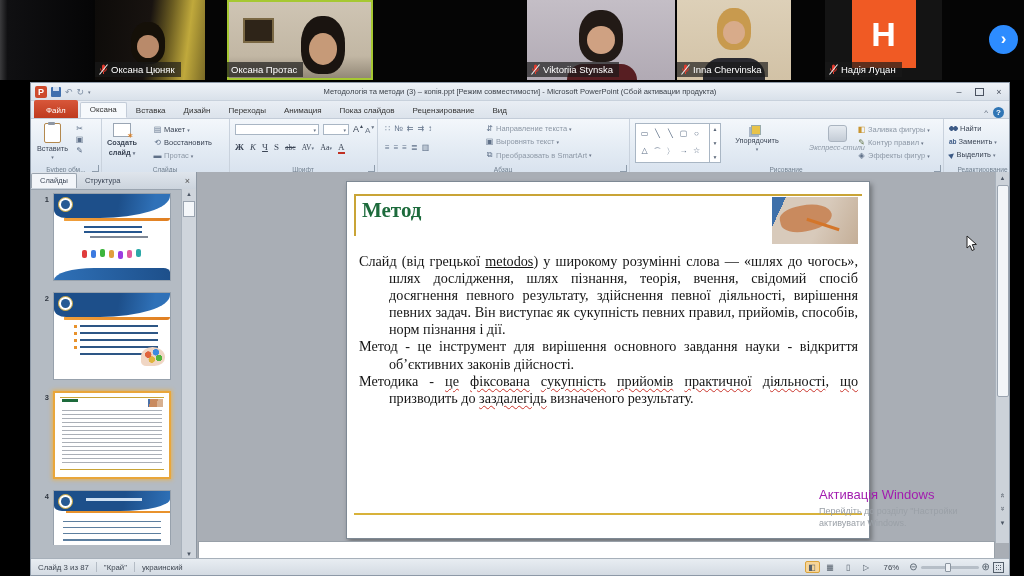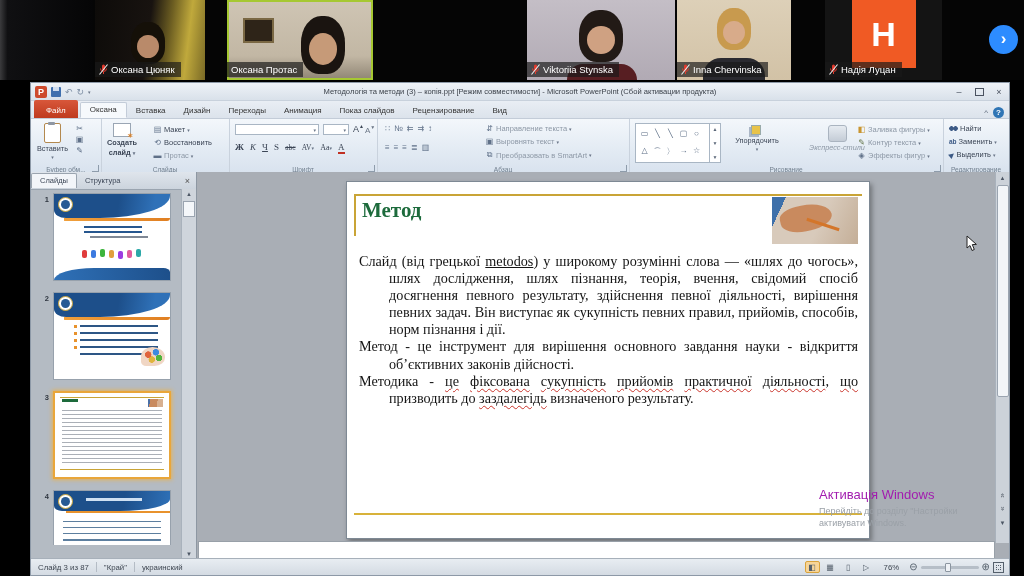--- a/index.html
+++ b/index.html
@@ -445,34 +445,34 @@
           <span>Экспресс-стили</span>
         </div>
         <div class="smallcol" style="left:228px;top:6px;gap:4px;">
           <span class="srow greyed">
               <span class="sic" style="color:#c9952f;">◧</span>
               <span>Заливка фигуры</span>
               <span class="arr">▾</span>
             </span>
           <span class="srow greyed">
               <span class="sic" style="color:#6a7b52;">✎</span>
-              <span>Контур текста</span>
+              <span>Контур правил</span>
               <span class="arr">▾</span>
             </span>
           <span class="srow greyed">
               <span class="sic">◈</span>
               <span>Эффекты фигур</span>
               <span class="arr">▾</span>
             </span>
         </div>
         <div class="glabel">Рисование</div>
         <div class="dlg"></div>
       </div>
 
-      <div class="group" style="left:912px;width:66px;border-right:none;">
+      <div class="group" style="left:912px;width:66px;border-right:none;padding-left:13px;">
         <div class="smallcol" style="left:6px;top:5px;gap:4px;">
           <span class="srow">
               <span class="ic-find"></span>
               <span>Найти</span>
             </span>
           <span class="srow">
               <span class="ic-ab">ab</span>
               <span>Заменить</span>
               <span class="arr">▾</span>
             </span>

